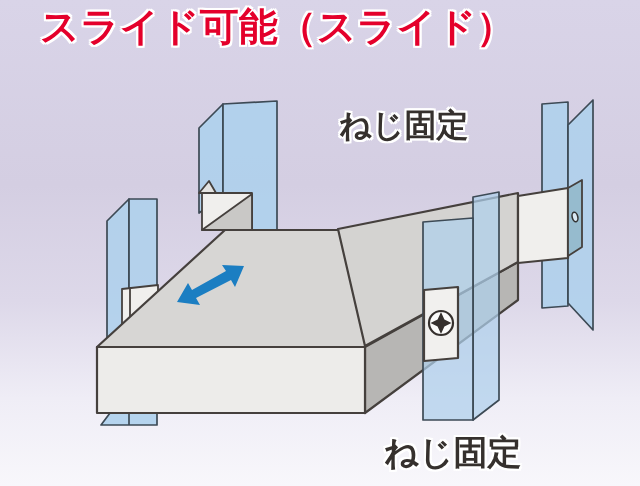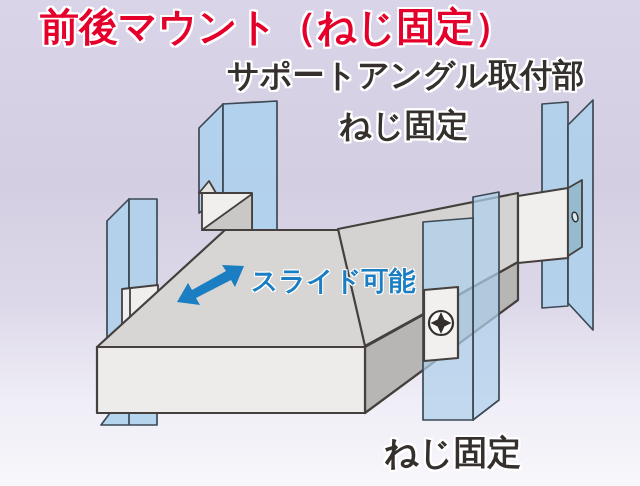--- a/index.html
+++ b/index.html
@@ -101,19 +101,17 @@
       <circle cx="441" cy="323" r="12" fill="#fbfbfa" stroke="#35302d" stroke-width="2.2"></circle>
       <path d="M441,312 L444.4,319.4 L451.5,323 L444.4,326.6 L441,334 L437.6,326.6 L430.5,323 L437.6,319.4 Z" fill="#35302d"></path>
     </g>
 
     <g>
       <polygon points="244,266 222,265 226,271 192,290 188,283 177,302 200,305 196,298 231,280 235,287" fill="#1b7ec2"></polygon>
     </g>
 
   </svg>
 
-  <div class="lbl lbl-title">前後マウント（ねじ固定）</div>
-  <div class="lbl lbl-support">サポートアングル取付部</div>
+  <div class="lbl lbl-title">スライド可能（スライド）</div>
   <div class="lbl lbl-screwtop">ねじ固定</div>
-  <div class="lbl lbl-slide">スライド可能</div>
   <div class="lbl lbl-screwbottom">ねじ固定</div>
 
 </div>
 
 </body></html>

